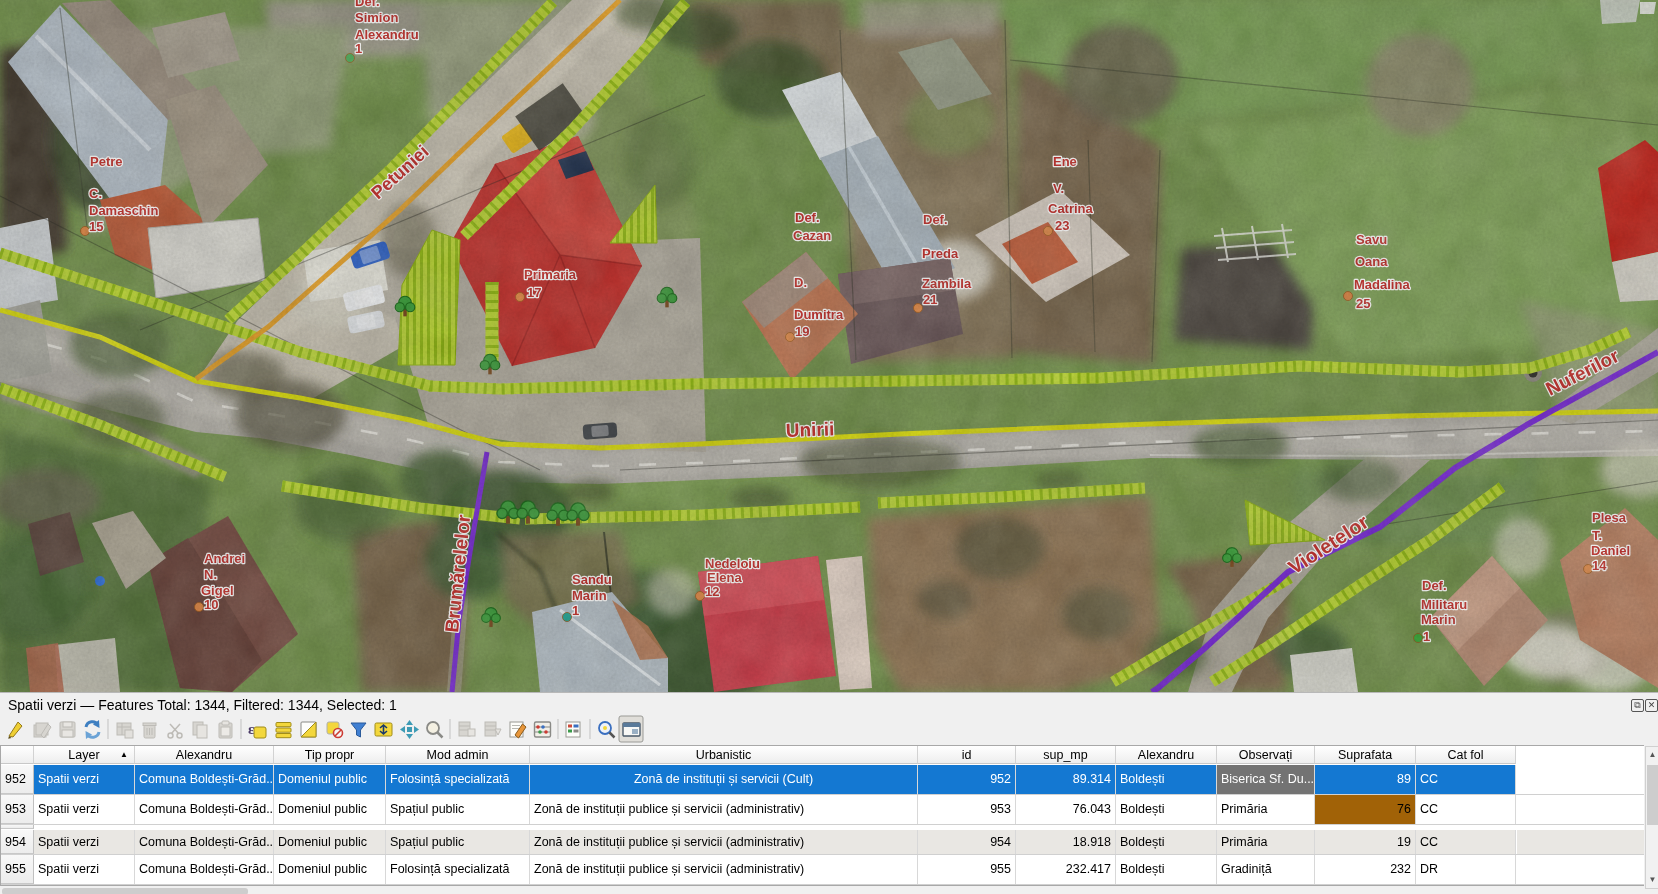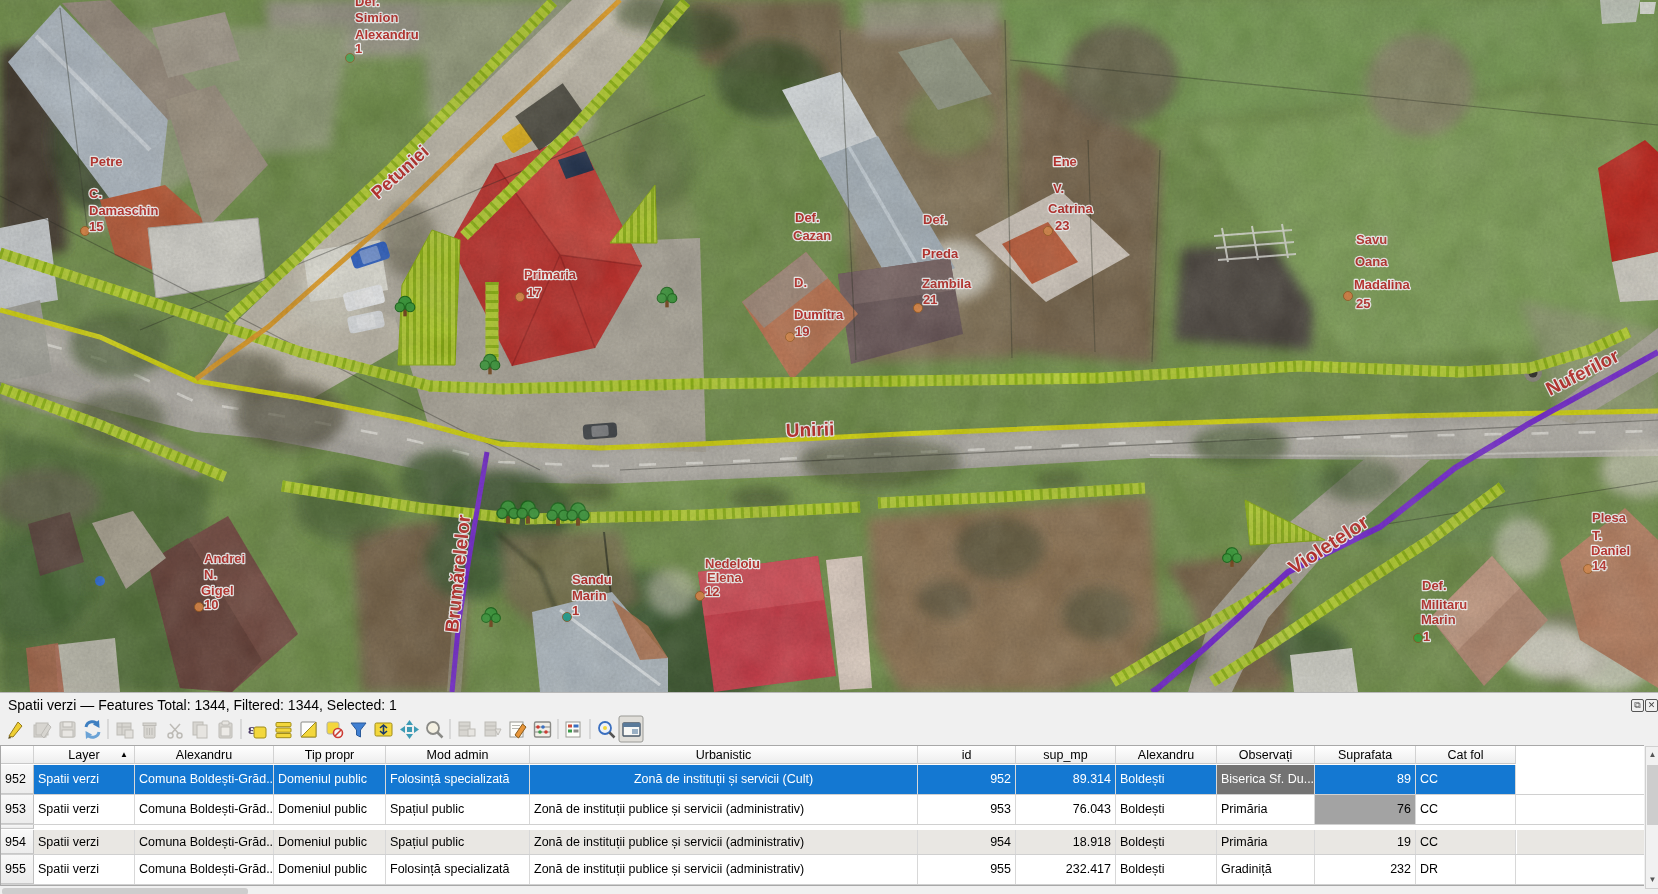--- a/index.html
+++ b/index.html
@@ -566,21 +566,21 @@
 <div class="rnum" style="top:49px;height:29px;line-height:29px">953</div>
 <div class="cell" style="left:33px;top:49px;width:101px;height:29px;line-height:29px;background:#ffffff;color:#000;text-align:left">Spatii verzi</div>
 <div class="cell" style="left:134px;top:49px;width:139px;height:29px;line-height:29px;background:#ffffff;color:#000;text-align:left">Comuna Boldești-Grăd...</div>
 <div class="cell" style="left:273px;top:49px;width:112px;height:29px;line-height:29px;background:#ffffff;color:#000;text-align:left">Domeniul public</div>
 <div class="cell" style="left:385px;top:49px;width:144px;height:29px;line-height:29px;background:#ffffff;color:#000;text-align:left">Spațiul public</div>
 <div class="cell" style="left:529px;top:49px;width:388px;height:29px;line-height:29px;background:#ffffff;color:#000;text-align:left">Zonă de instituții publice și servicii (administrativ)</div>
 <div class="cell" style="left:917px;top:49px;width:98px;height:29px;line-height:29px;background:#ffffff;color:#000;text-align:right">953</div>
 <div class="cell" style="left:1015px;top:49px;width:100px;height:29px;line-height:29px;background:#ffffff;color:#000;text-align:right">76.043</div>
 <div class="cell" style="left:1115px;top:49px;width:101px;height:29px;line-height:29px;background:#ffffff;color:#000;text-align:left">Boldești</div>
 <div class="cell" style="left:1216px;top:49px;width:98px;height:29px;line-height:29px;background:#ffffff;color:#000;text-align:left">Primăria</div>
-<div class="cell" style="left:1314px;top:49px;width:101px;height:29px;line-height:29px;background:#a3a3a3;color:#000;text-align:right">76</div>
+<div class="cell" style="left:1314px;top:49px;width:101px;height:29px;line-height:29px;background:#a16207;color:#000;text-align:right">76</div>
 <div class="cell" style="left:1415px;top:49px;width:100px;height:29px;line-height:29px;background:#ffffff;color:#000;text-align:left">CC</div>
 <div style="position:absolute;left:1516px;top:49px;width:127px;height:29px;background:#ffffff"></div>
 <div style="position:absolute;left:0;top:78px;width:1643px;height:1px;background:#d0d0d0"></div>
 <div class="rnum" style="top:84px;height:24px;line-height:24px">954</div>
 <div class="cell" style="left:33px;top:84px;width:101px;height:24px;line-height:24px;background:#e9e7e3;color:#000;text-align:left">Spatii verzi</div>
 <div class="cell" style="left:134px;top:84px;width:139px;height:24px;line-height:24px;background:#e9e7e3;color:#000;text-align:left">Comuna Boldești-Grăd...</div>
 <div class="cell" style="left:273px;top:84px;width:112px;height:24px;line-height:24px;background:#e9e7e3;color:#000;text-align:left">Domeniul public</div>
 <div class="cell" style="left:385px;top:84px;width:144px;height:24px;line-height:24px;background:#e9e7e3;color:#000;text-align:left">Spațiul public</div>
 <div class="cell" style="left:529px;top:84px;width:388px;height:24px;line-height:24px;background:#e9e7e3;color:#000;text-align:left">Zonă de instituții publice și servicii (administrativ)</div>
 <div class="cell" style="left:917px;top:84px;width:98px;height:24px;line-height:24px;background:#e9e7e3;color:#000;text-align:right">954</div>

